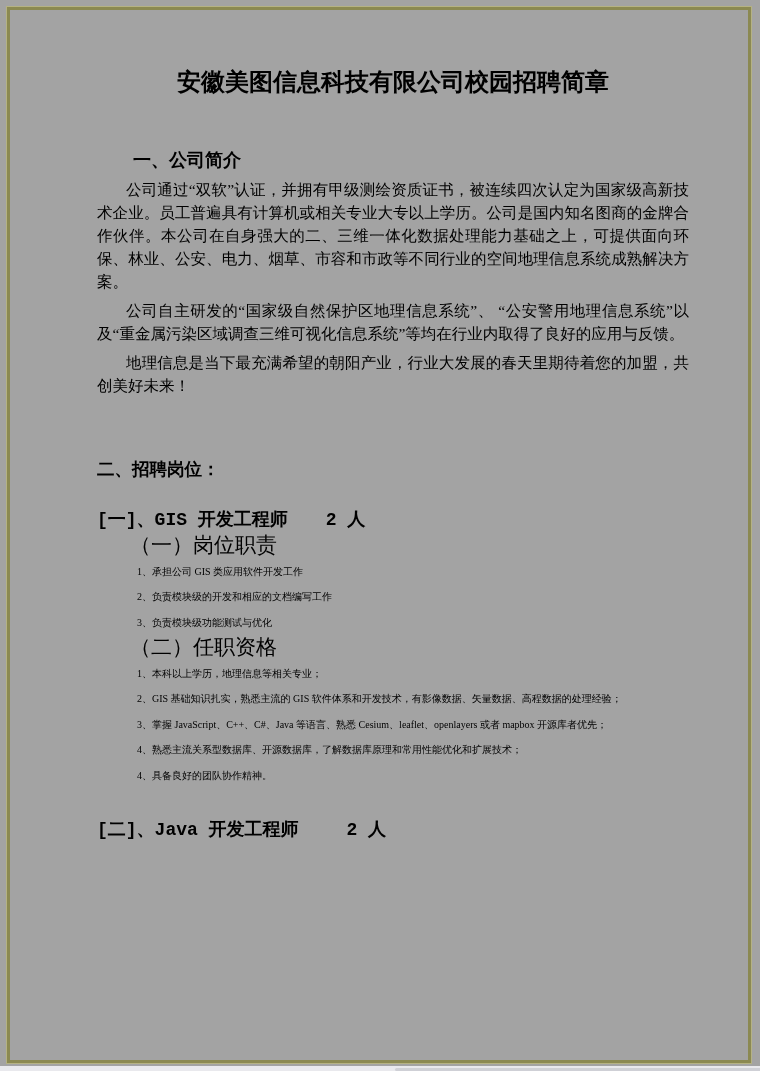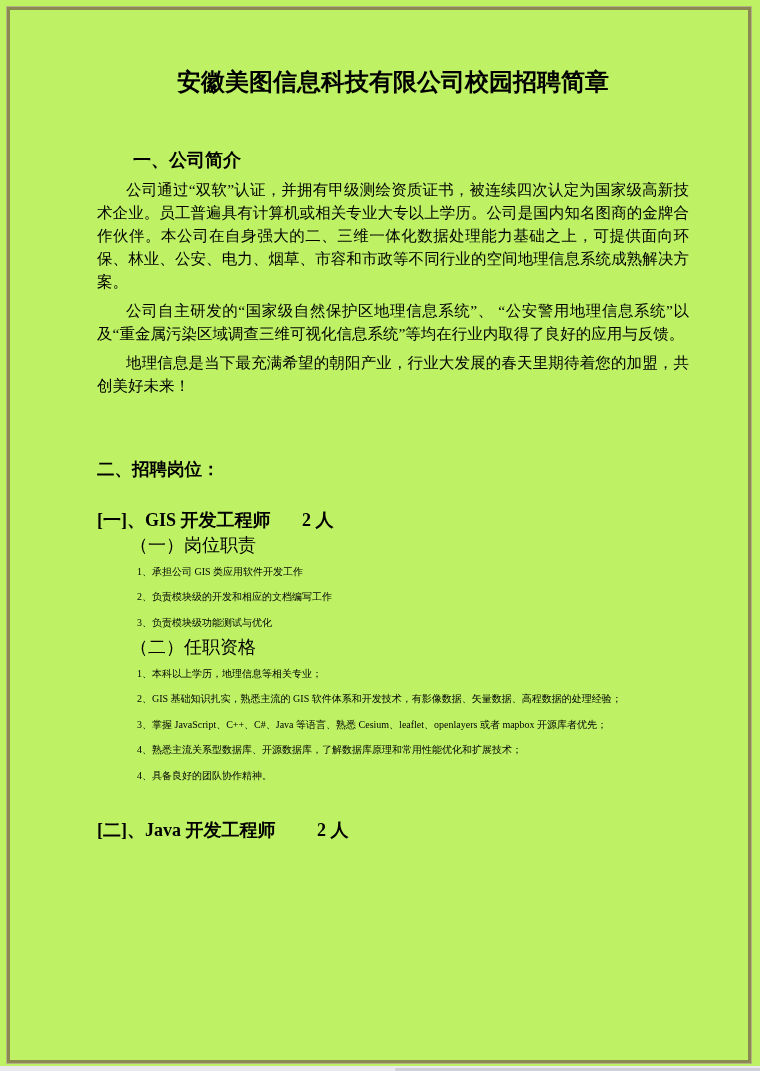--- a/index.html
+++ b/index.html
@@ -6,21 +6,21 @@
   html, body {
     width: 760px; height: 1071px;
     background: #ffffff;
     font-family: "Liberation Serif", "DejaVu Serif", serif;
     color: #000000;
     overflow: hidden;
   }
   .page {
     position: relative;
     width: 760px; height: 1066px;
-    background: #bef264;
+    background: #a3a3a3;
   }
   .page-border {
     position: absolute;
     top: 7px; left: 7px; right: 9px; bottom: 3px;
     border: 3px solid #8b8952;
     box-shadow: 0 0 0 1px #b5b283;
     pointer-events: none;
   }
   .content {
     position: absolute;
@@ -43,31 +43,31 @@
   .intro-heading { margin-top: 50px; text-indent: 36px; }
   .jobs-heading  { margin-top: 60px; font-size: 17.5px; }
   .para {
     font-size: 15.5px;
     line-height: 23px;
     text-align: justify;
     text-indent: 29px;
     margin-top: 6px;
   }
   .job-title {
-    font-family: Liberation Serif, serif;
+    font-family: Liberation Mono, monospace;
     font-weight: bold;
     font-size: 18px;
     line-height: 25px;
     margin-top: 27px;
   }
   .job-title .headcount { margin-left: 27px; }
   .job-title.second { margin-top: 30px; }
   .job-title.second .headcount { margin-left: 37px; }
   .sub-label {
-    font-size: 18px;
+    font-size: 21px;
     line-height: 25.5px;
     text-indent: 33px;
   }
   .item {
     font-size: 10px;
     line-height: 25.5px;
     text-indent: 40px;
     text-align: justify;
   }
   .page-gap {

